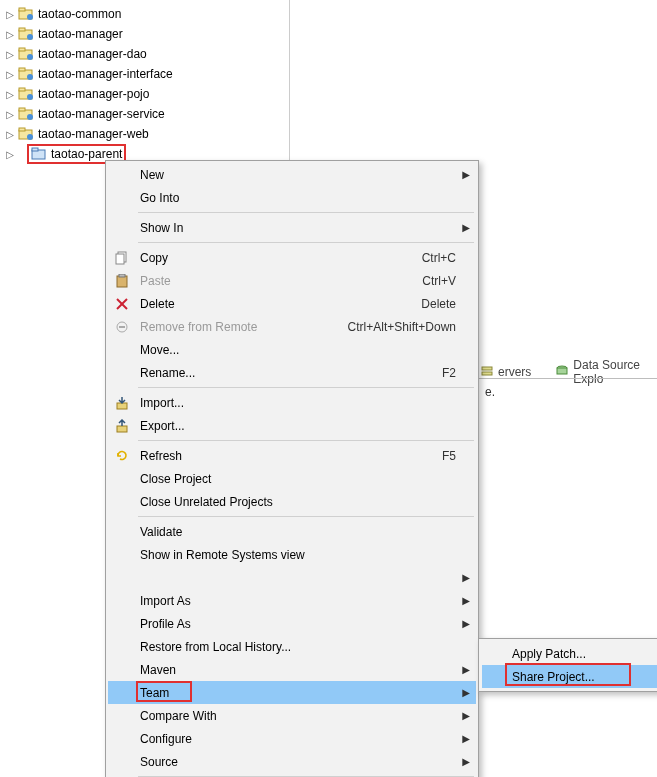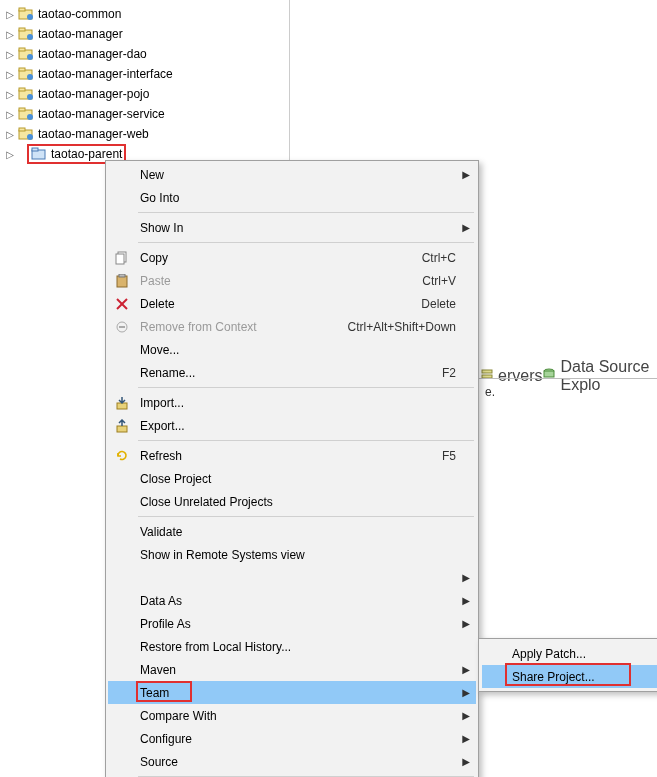--- a/index.html
+++ b/index.html
@@ -128,24 +128,24 @@
       color: rgba(0,0,0,0.18);
       font-size: 16px;
       font-family: "Courier New", monospace;
       pointer-events: none;
       letter-spacing: 1px;
     }
     .right-tabs {
       position: absolute;
       left: 480px;
       top: 358px;
-      font-size: 16px;
+      font-size: 12px;
       color: #444;
       display: flex;
-      gap: 0;
+      gap: 24px;
       align-items: center;
     }
     .right-tabs .tab {
       display: flex;
       align-items: center;
       gap: 4px;
     }
     .right-tabs-line {
       position: absolute;
       left: 478px;
@@ -328,21 +328,21 @@
       <span class="menu-item-label">Delete</span>
       <span class="menu-item-shortcut">Delete</span>
     </div>
     <div class="menu-item disabled">
       <span class="menu-icon">
         <svg width="14" height="14">
           <circle cx="7" cy="7" r="5" fill="none" stroke="#aaa"></circle>
           <line x1="4" y1="7" x2="10" y2="7" stroke="#aaa" stroke-width="2"></line>
         </svg>
       </span>
-      <span class="menu-item-label">Remove from Context</span>
+      <span class="menu-item-label">Remove from Remote</span>
       <span class="menu-item-shortcut">Ctrl+Alt+Shift+Down</span>
     </div>
     <div class="menu-item">
       <span class="menu-item-label">Move...</span>
     </div>
     <div class="menu-item">
       <span class="menu-item-label">Rename...</span>
       <span class="menu-item-shortcut">F2</span>
     </div>
     <div class="menu-sep"></div>
@@ -385,21 +385,21 @@
     <div class="menu-item">
       <span class="menu-item-label">Validate</span>
     </div>
     <div class="menu-item">
       <span class="menu-item-label">Show in Remote Systems view</span>
     </div>
     <div class="menu-item">
       <span class="submenu-arrow">▶</span>
     </div>
     <div class="menu-item">
-      <span class="menu-item-label">Data As</span>
+      <span class="menu-item-label">Import As</span>
       <span class="submenu-arrow">▶</span>
     </div>
     <div class="menu-item">
       <span class="menu-item-label">Profile As</span>
       <span class="submenu-arrow">▶</span>
     </div>
     <div class="menu-item">
       <span class="menu-item-label">Restore from Local History...</span>
     </div>
     <div class="menu-item">

